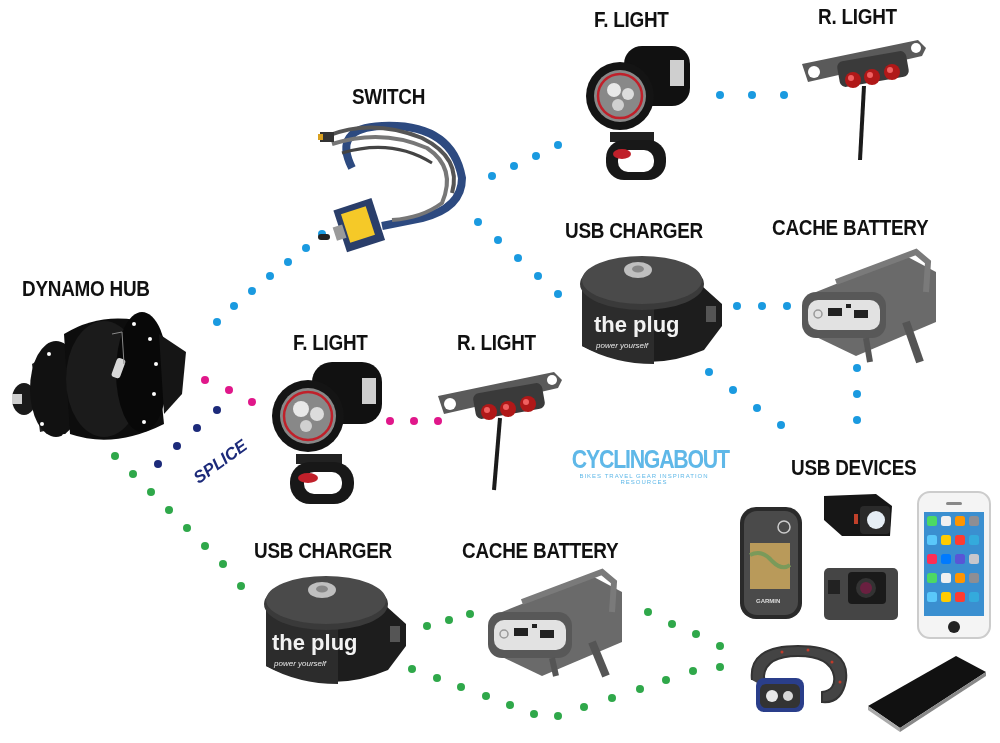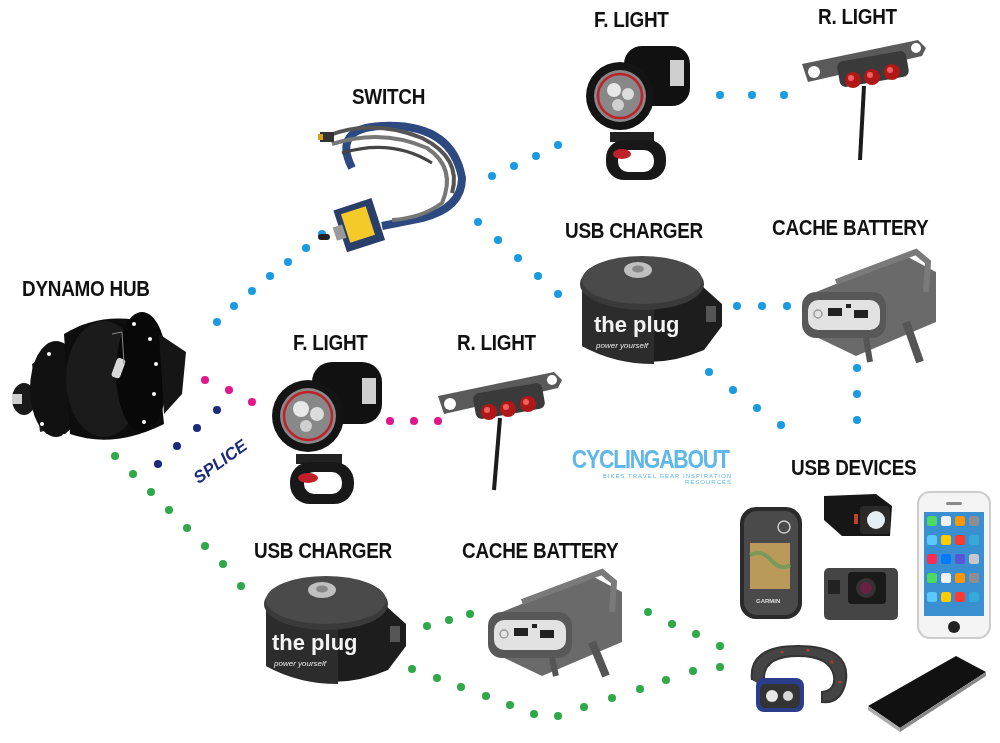--- a/index.html
+++ b/index.html
@@ -7,21 +7,21 @@
   #stage { position:absolute; left:0; top:0; width:1000px; height:743px; }
   .label {
     position:absolute; font-family:"Liberation Sans", sans-serif; font-weight:bold;
     font-size:22px; color:#111111; letter-spacing:-0.3px; white-space:nowrap;
     transform:scaleX(0.86); transform-origin:left top;
   }
   .splice {
     position:absolute; font-family:"Liberation Sans", sans-serif; font-weight:bold; font-style:italic;
     font-size:17px; color:#1c2a7a; transform:rotate(-36deg); transform-origin:left top; white-space:nowrap;
   }
-  .logo { position:absolute; left:556px; top:446px; width:176px; text-align:right; }
+  .logo { position:absolute; left:556px; top:446px; width:176px; text-align:center; }
   .logo-main { font-family:"Liberation Sans", sans-serif; font-weight:bold; font-size:26px; color:#5fb8e8; letter-spacing:-1.5px; transform:scaleX(0.82); transform-origin:center; line-height:26px; }
   .logo-sub { font-family:"Liberation Sans", sans-serif; font-size:6px; color:#5fb8e8; letter-spacing:1px; margin-top:1px; }
   svg.dev { position:absolute; overflow:visible; }
 </style>
 </head>
 <body>
 
 <div id="stage">
 
   <svg id="dots" class="dev" style="left:0;top:0;" width="1000" height="743">

